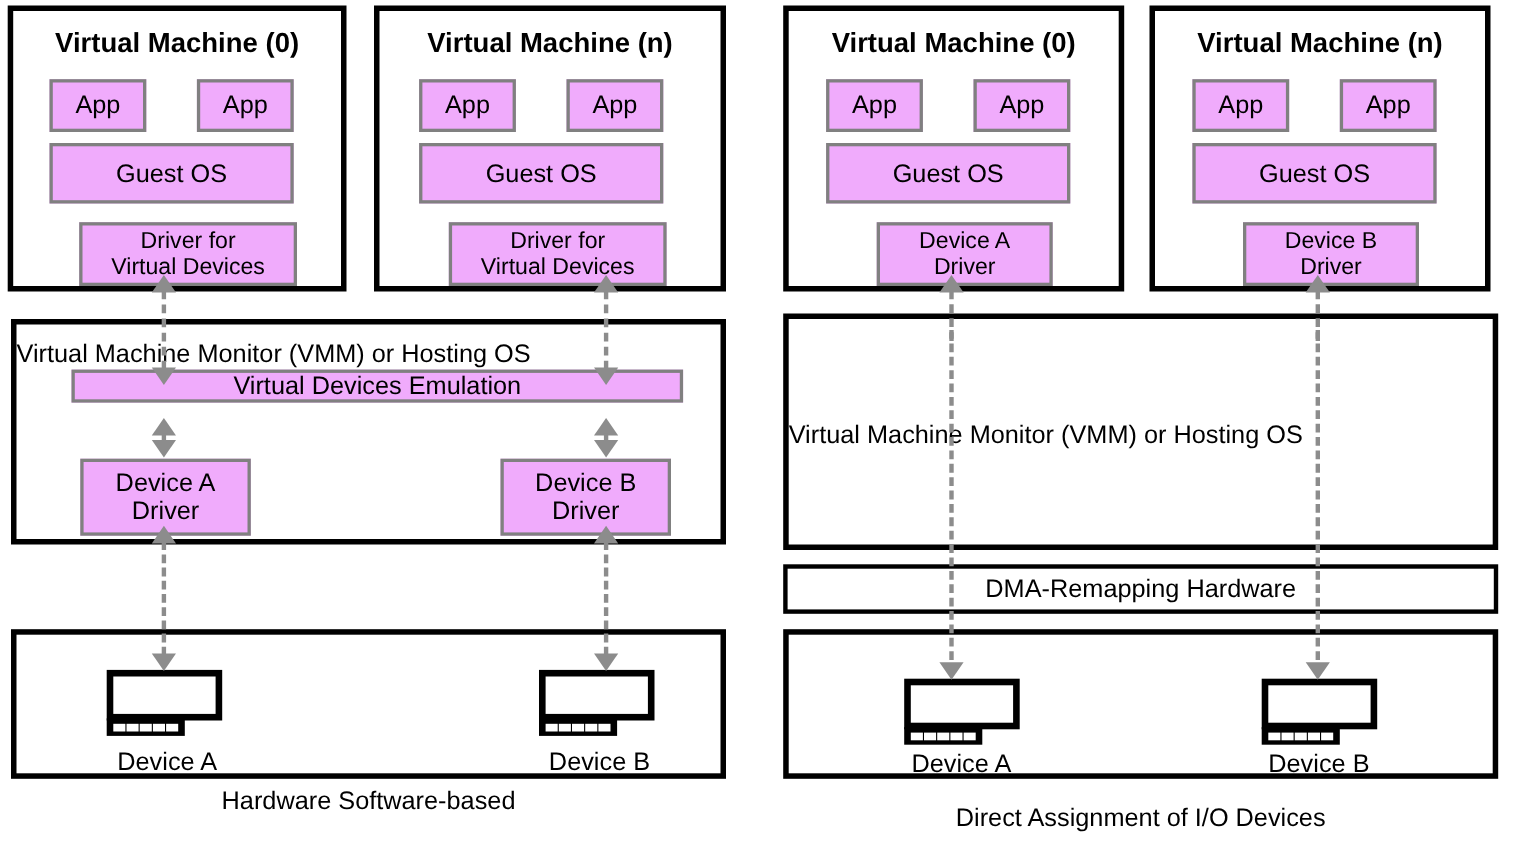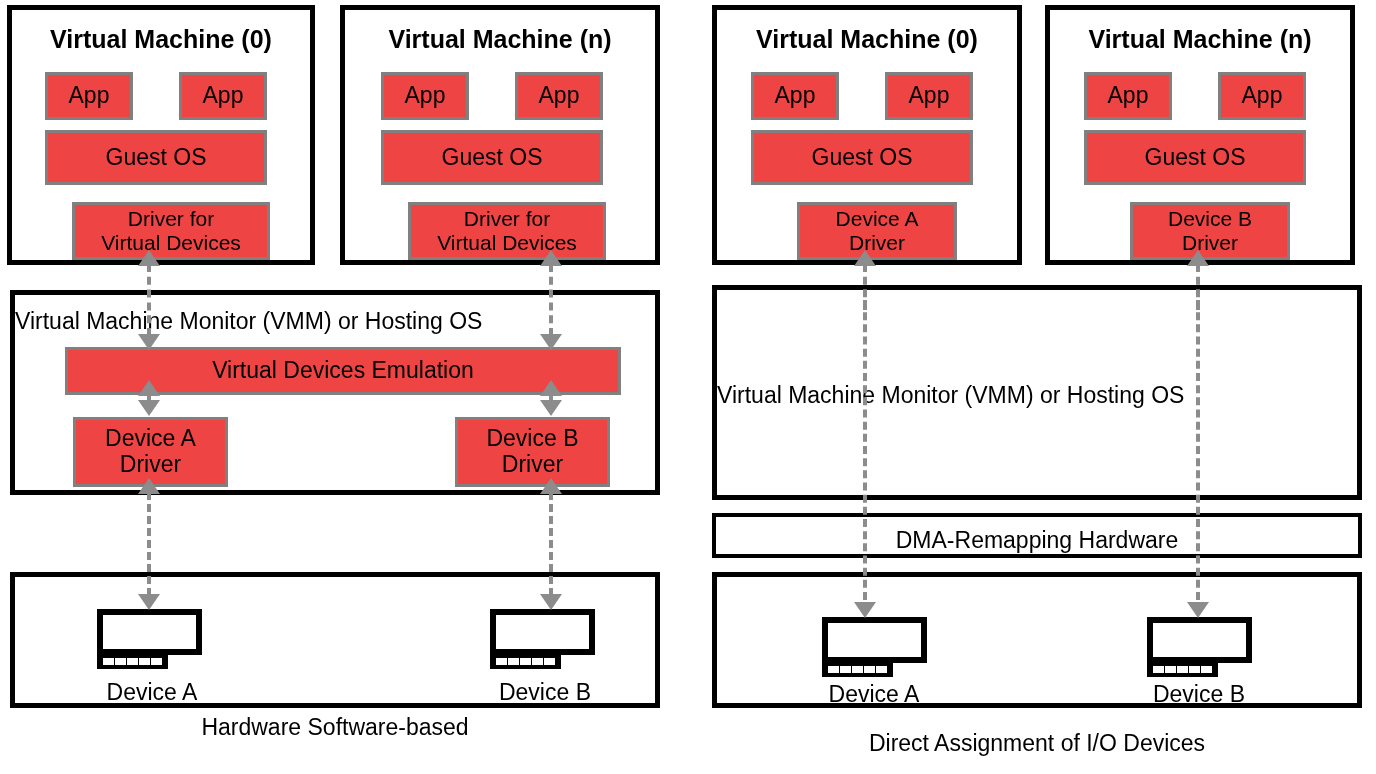--- a/index.html
+++ b/index.html
@@ -26,21 +26,21 @@
     background: #ffffff;
   }
   .blkbox-thin {
     border: 4px solid #000000;
     background: #ffffff;
   }
 
   
   .graybox {
     border: 3px solid #808080;
-    background: #ef4444;
+    background: #f0abfc;
     display: flex;
     align-items: center;
     justify-content: center;
     text-align: center;
     line-height: 1.12;
   }
 
   
   .t-vmtitle {
     font-size: 25px;
@@ -156,21 +156,21 @@
 
     <div class="abs graybox t-driver" style="left:63px; top:192px; width:198px; height:58px; flex-direction:column;">
       <span>Driver for</span>
       <span>Virtual Devices</span>
     </div>
   </div>
 
   <div class="abs blkbox" style="left:10px; top:290px; width:650px; height:205px;">
     <div class="abs t-vmm" style="left:0; top:13px; width:100%;">Virtual Machine Monitor (VMM) or Hosting OS</div>
 
-    <div class="abs graybox t-emul" style="left:50px; top:52px; width:556px; height:48px;">Virtual Devices Emulation</div>
+    <div class="abs graybox t-emul" style="left:50px; top:41px; width:556px; height:30px;">Virtual Devices Emulation</div>
 
     <div class="abs graybox t-devdrv" style="left:58px; top:122px; width:155px; height:70px; flex-direction:column;">
       <span>Device A</span>
       <span>Driver</span>
     </div>
 
     <div class="abs graybox t-devdrv" style="left:440px; top:122px; width:155px; height:70px; flex-direction:column;">
       <span>Device B</span>
       <span>Driver</span>
     </div>
@@ -267,21 +267,21 @@
     <div class="abs graybox t-driver" style="left:80px; top:192px; width:160px; height:58px; flex-direction:column;">
       <span>Device B</span>
       <span>Driver</span>
     </div>
   </div>
 
   <div class="abs blkbox" style="left:712px; top:285px; width:650px; height:215px;">
     <div class="abs t-vmm" style="left:0; top:92px; width:100%;">Virtual Machine Monitor (VMM) or Hosting OS</div>
   </div>
 
-  <div class="abs blkbox-thin" style="left:712px; top:513px; width:650px; height:45px; display:flex; align-items:flex-end; justify-content:center;">
+  <div class="abs blkbox-thin" style="left:712px; top:513px; width:650px; height:45px; display:flex; align-items:center; justify-content:center;">
     <span class="t-dma">DMA-Remapping Hardware</span>
   </div>
 
   <div class="abs blkbox" style="left:712px; top:572px; width:650px; height:136px;">
     <div class="devicon" style="left:105px; top:40px; width:105px; height:60px;">
       <div class="body"></div>
       <div class="tabs">
         <i></i>
           <i></i>
           <i></i>

